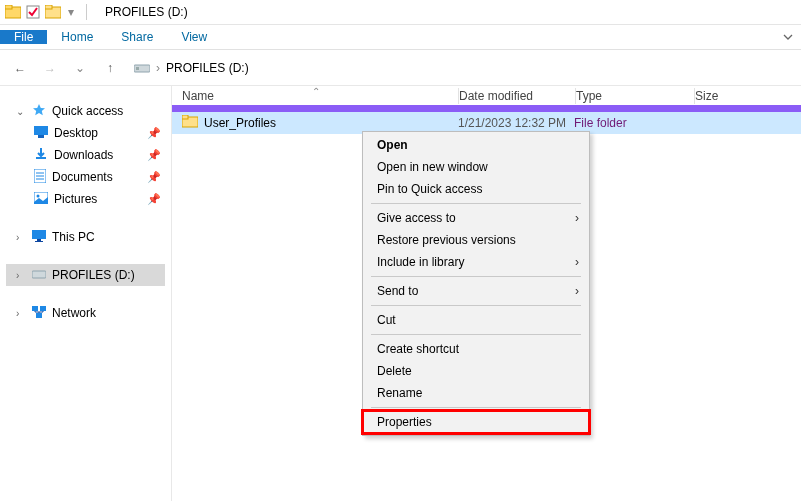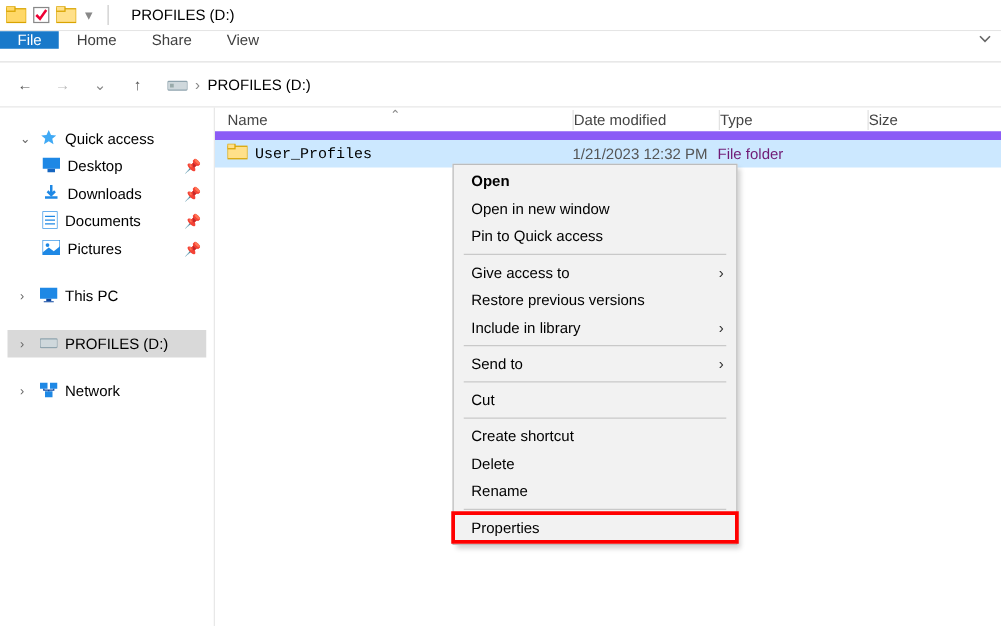--- a/index.html
+++ b/index.html
@@ -6,22 +6,22 @@
   html, body { width: 801px; height: 501px; font-family: "Segoe UI", Tahoma, sans-serif; font-size: 12px; color: #000; background: #fff; overflow: hidden; }
   
   
   .titlebar { height: 25px; display: flex; align-items: center; padding: 0 4px; background: #fff; border-bottom: 1px solid #e5e5e5; }
   .qat { display: flex; align-items: center; gap: 2px; }
   .qat .app-icon { width: 18px; height: 18px; display:inline-flex; align-items:center; justify-content:center;}
   .qat .down { width:14px; height:25px; display:inline-flex; align-items:center; justify-content:center;}
   .title-text { margin-left: 10px; font-size: 12px; color: #000; }
   
   
-  .ribbon { height: 25px; display: flex; align-items: flex-start; background: #fff; border-bottom: 1px solid #e1e1e1; }
-  .ribbon .tab { padding: 0 14px; display:flex; align-items:center; font-size:12px; color:#404040; }
+  .ribbon { height: 25px; display: flex; align-items: center; background: #fff; border-bottom: 1px solid #e1e1e1; }
+  .ribbon .tab { padding: 0 14px; display:flex; align-items:center; font-size:12px; color:#0369a1; }
   .ribbon .file { background:#1979ca; color:#fff; }
   .ribbon .chev { margin-left:auto; width:26px; display:flex; align-items:center; justify-content:center; color:#555;}
   
   
   .nav { height: 36px; display:flex; align-items:center; padding: 0 10px; border-bottom:1px solid #e8e8e8; gap:10px; }
   .nav .navbtn { width:20px; height:20px; display:inline-flex; align-items:center; justify-content:center; color:#555; }
   .nav .back { color:#555; }
   .nav .fwd { color:#bbb; }
   .nav .up { color:#555; }
   .addr { display:flex; align-items:center; gap:6px; flex:1; height:24px; padding:0 4px; }
@@ -41,21 +41,21 @@
   .cols { display:flex; align-items:center; height:26px; border-bottom:7px solid #8b5cf6; font-size:12px; color:#444; }
   .col-name { width:286px; padding-left:10px; position:relative; }
   .col-date { width:116px; }
   .col-type { width:118px; }
   .col-size { flex:1; }
   .col-sep { width:1px; height:16px; background:#e2e2e2; }
   .sort-ind { position:absolute; top:-3px; left:140px; font-size:10px; color:#888; }
   
   .row { display:flex; align-items:center; height:22px; font-size:12px; }
   .row.selected { background:#cce8ff; }
-  .cell-name { width:286px; padding-left:10px; display:flex; align-items:center; gap:6px;font-family:Liberation Mono, monospace; }
+  .cell-name { width:286px; padding-left:10px; display:flex; align-items:center; gap:6px; }
   .cell-date { width:116px; color:#555; }
   .cell-type { width:118px; color:#701a75;}
   
   
   .ctx { position:absolute; left:190px; top:45px; width:228px; background:#f2f2f2; border:1px solid #bdbdbd; box-shadow: 3px 3px 4px rgba(0,0,0,0.18); padding:2px 0; }
   .ctx .mi { height:22px; display:flex; align-items:center; padding:0 30px 0 14px; font-size:12px; color:#000; position:relative;text-align:center;}
   .ctx .mi.bold { font-weight:600; }
   .ctx .mi .sub-arrow { position:absolute; right:10px; color:#333; font-size:12px;}
   .ctx hr { border:none; border-top:1px solid #c9c9c9; margin:3px 8px; }
   .ctx .highlighted { outline:3px solid #ff0000; outline-offset:-1px; }

